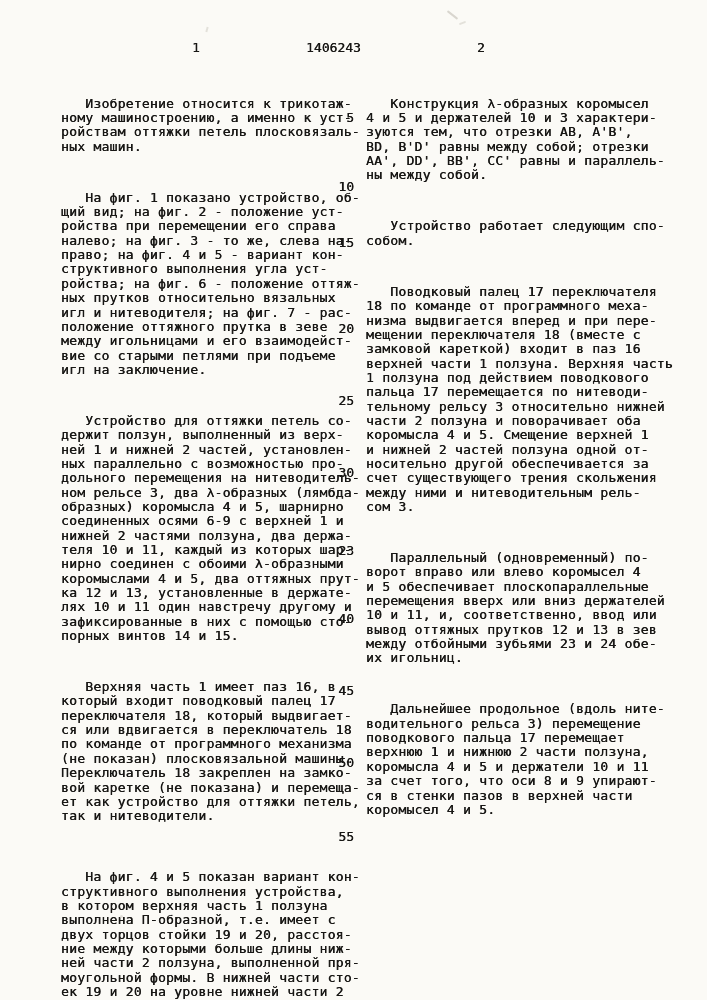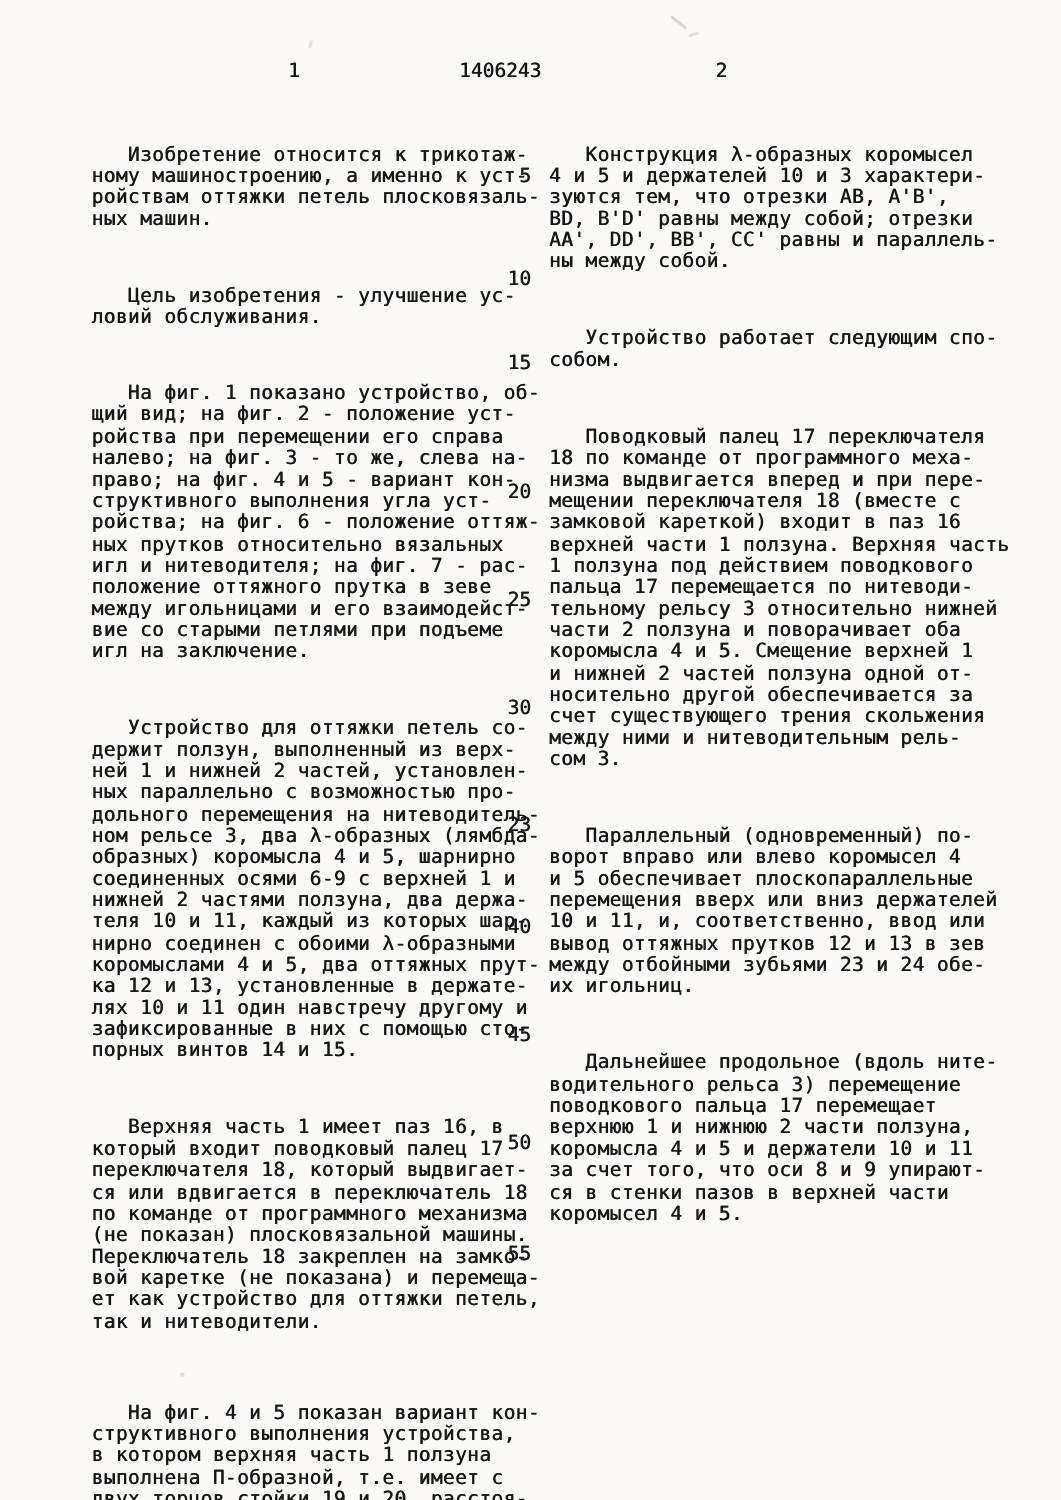--- a/index.html
+++ b/index.html
@@ -64,22 +64,20 @@
     <span class="gutter-num" style="top:684px">45</span>
     <span class="gutter-num" style="top:756px">50</span>
     <span class="gutter-num" style="top:830px">55</span>
   </div>
 
   <div class="col col-left txt">
     <p>   Изобретение относится к трикотаж-
 ному машиностроению, а именно к уст-
 ройствам оттяжки петель плосковязаль-
 ных машин.</p>
-    <p>   Цель изобретения - улучшение ус-
-ловий обслуживания.</p>
     <p>   На фиг. 1 показано устройство, об-
 щий вид; на фиг. 2 - положение уст-
 ройства при перемещении его справа
 налево; на фиг. 3 - то же, слева на-
 право; на фиг. 4 и 5 - вариант кон-
 структивного выполнения угла уст-
 ройства; на фиг. 6 - положение оттяж-
 ных прутков относительно вязальных
 игл и нитеводителя; на фиг. 7 - рас-
 положение оттяжного прутка в зеве

